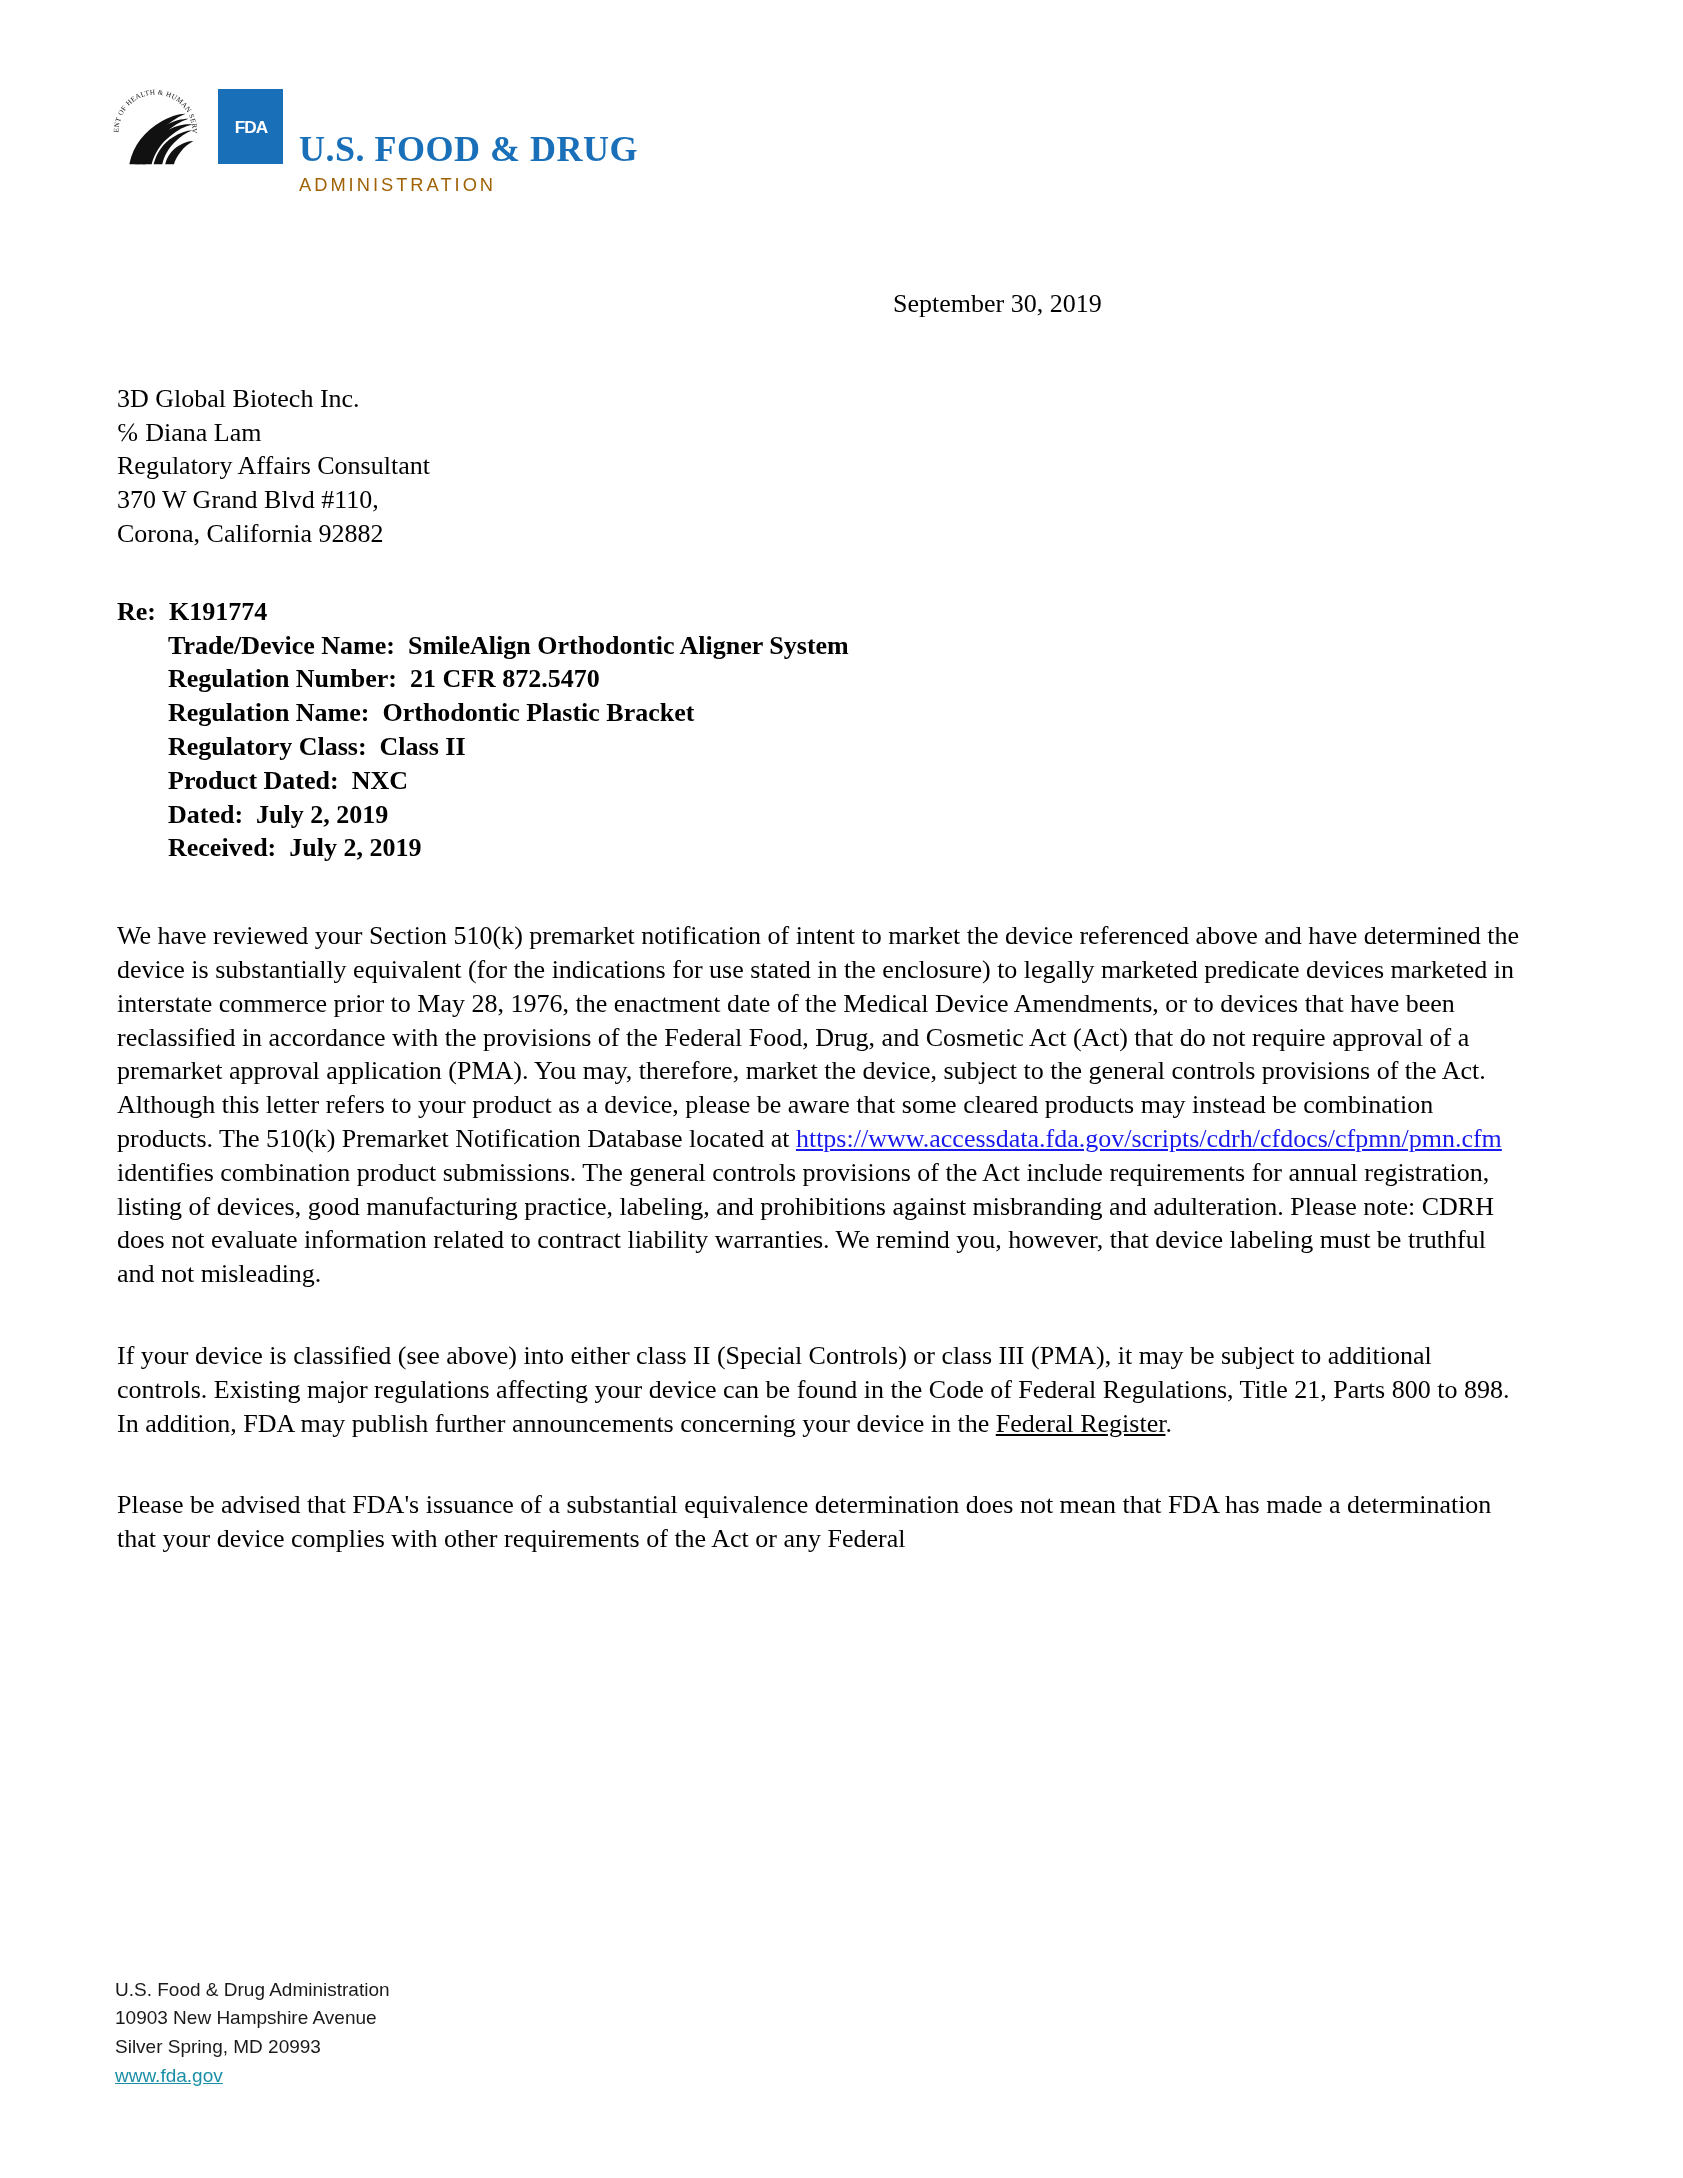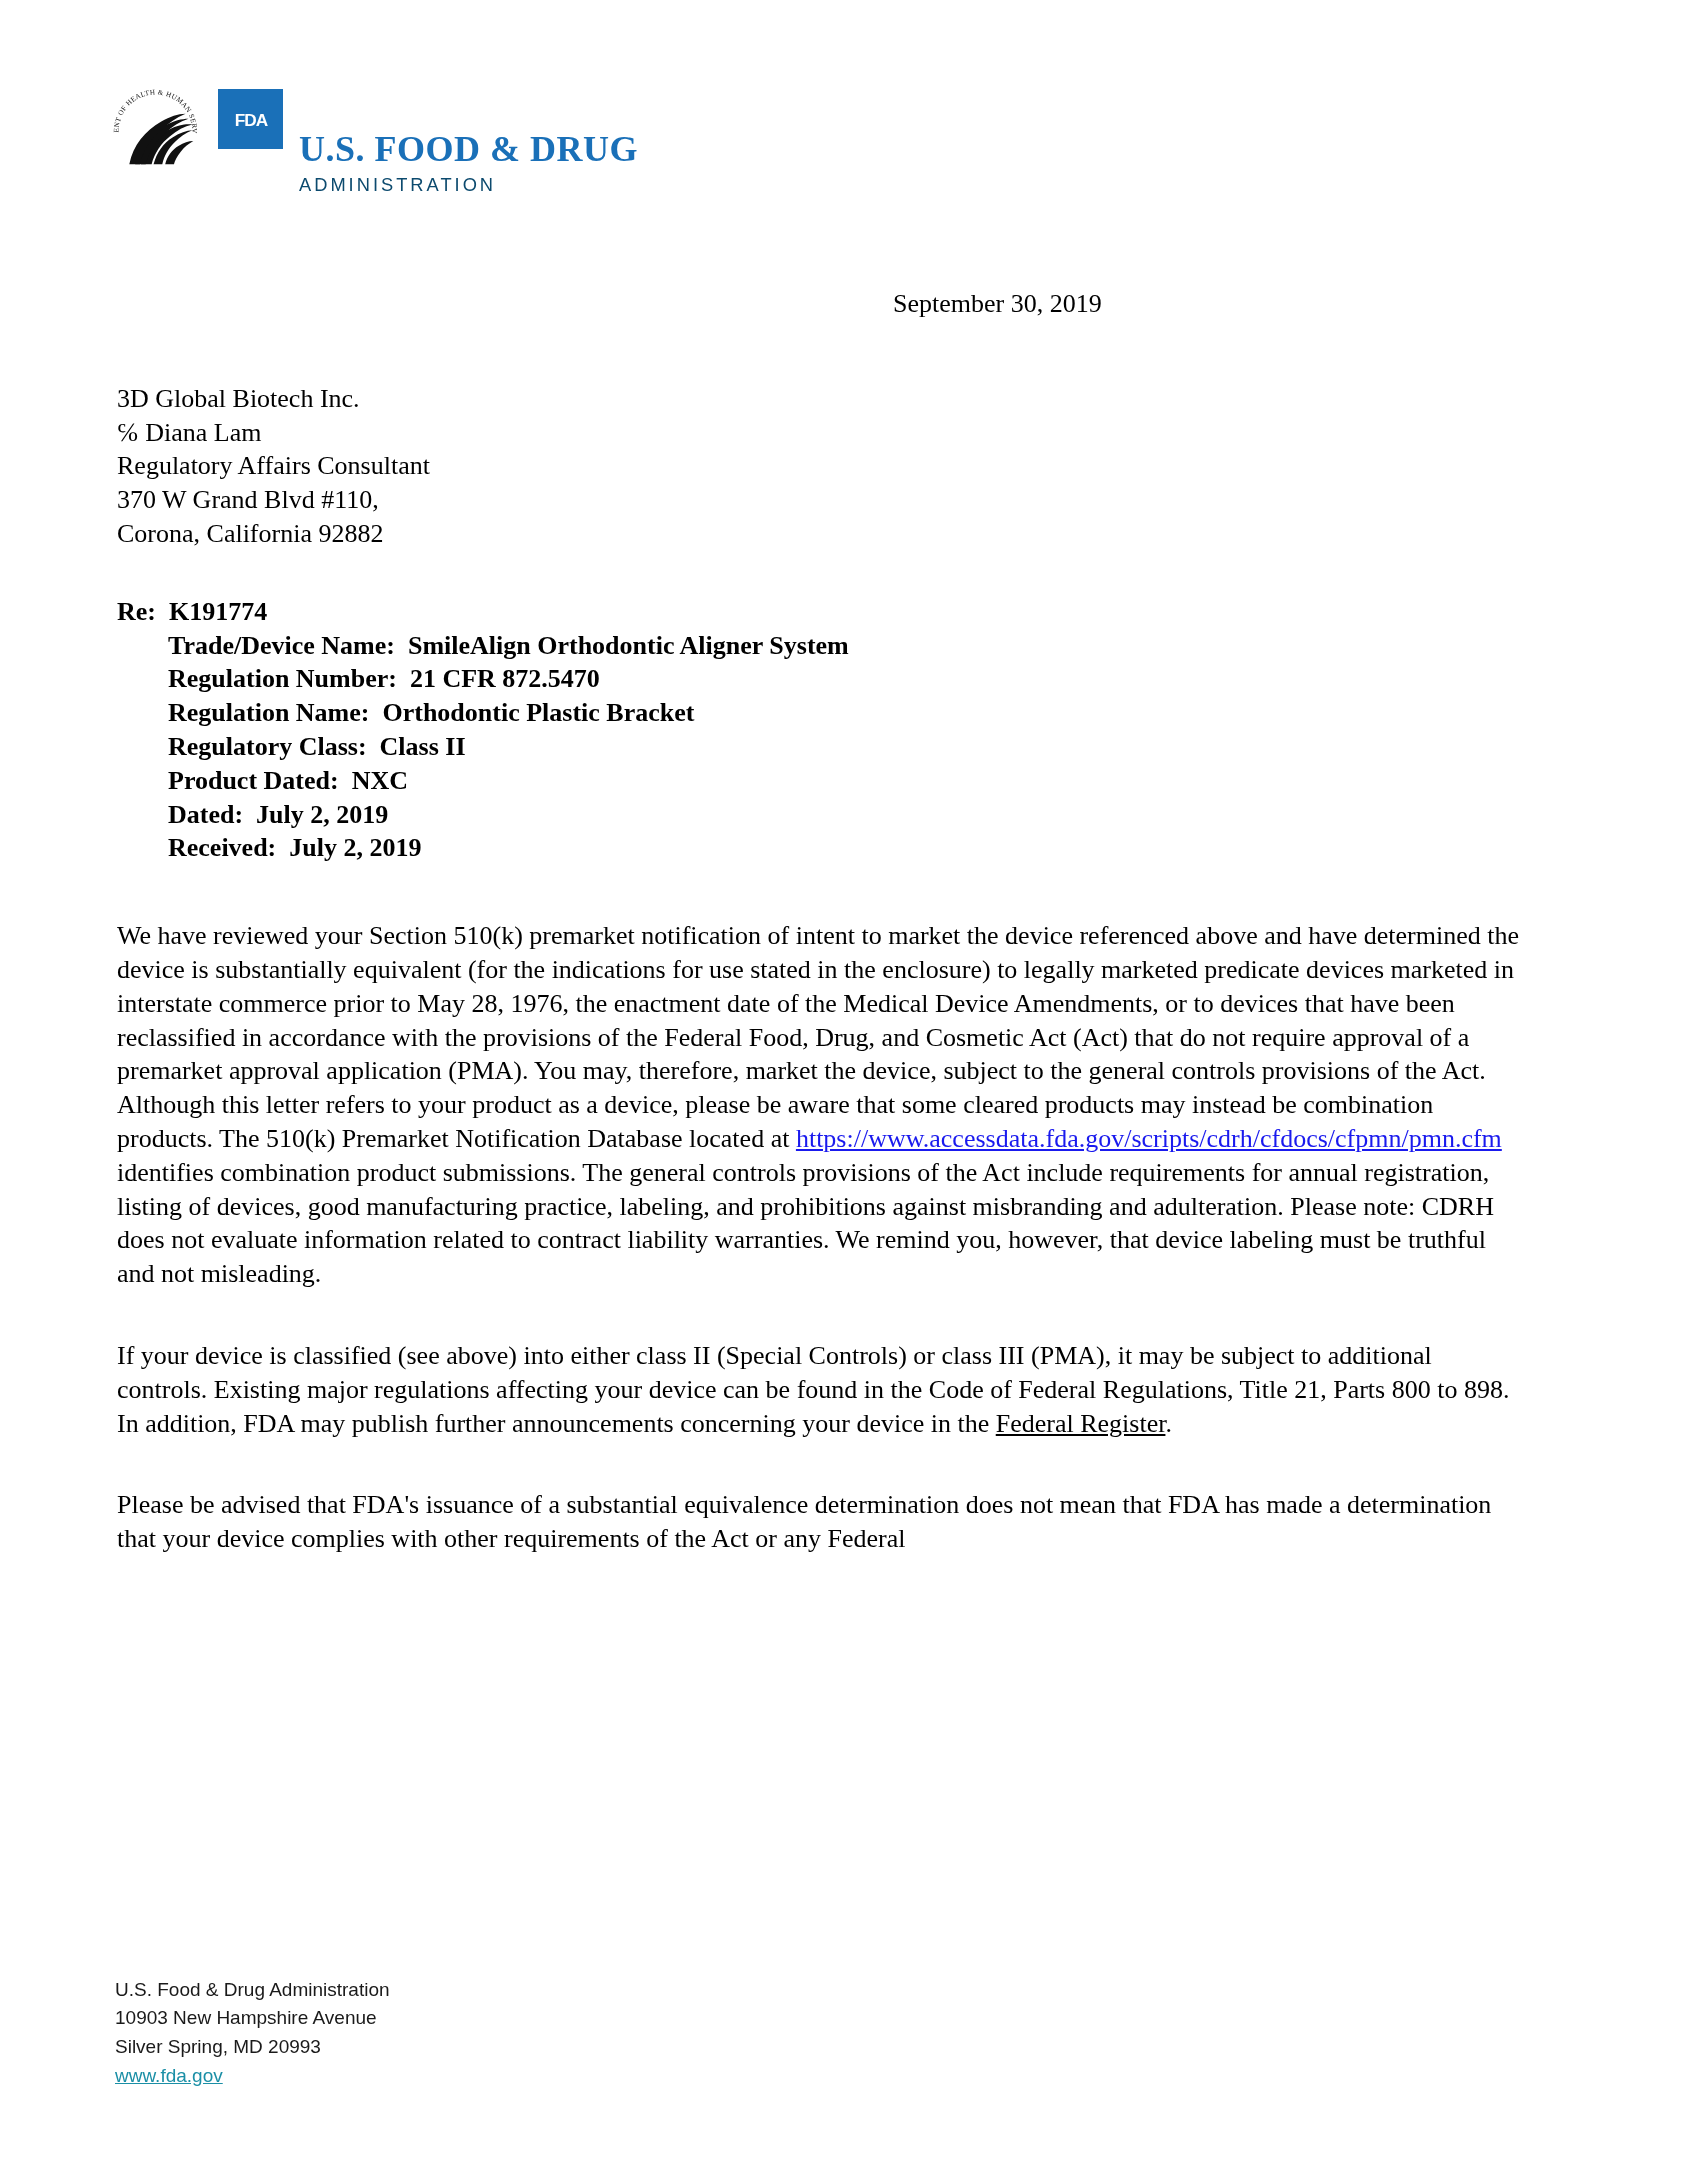--- a/index.html
+++ b/index.html
@@ -32,21 +32,21 @@
     flex: 0 0 97px;
     margin-right: 14px;
   }
   .fda-lockup {
     display: flex;
     align-items: flex-start;
     margin-top: 12px;
   }
   .fda-box {
     width: 65px;
-    height: 60px;
+    height: 75px;
     background: #1a70b8;
     display: flex;
     align-items: center;
     justify-content: center;
     flex: 0 0 65px;
   }
   .fda-box svg { display: block; }
   .fda-words {
     margin-left: 16px;
     display: flex;
@@ -61,21 +61,21 @@
     letter-spacing: 0.5px;
     color: #1a70b8;
     line-height: 1;
     white-space: nowrap;
     margin-top: 40px;
   }
   .fda-line2 {
     font-family: "Liberation Sans", "DejaVu Sans", sans-serif;
     font-size: 18.3px;
     letter-spacing: 3px;
-    color: #0c4a6e;
+    color: #a16207;
     line-height: 1;
     margin-top: 9px;
     white-space: nowrap;
   }
 
   
   .content {
     position: absolute;
     left: 117px;
     top: 287px;

